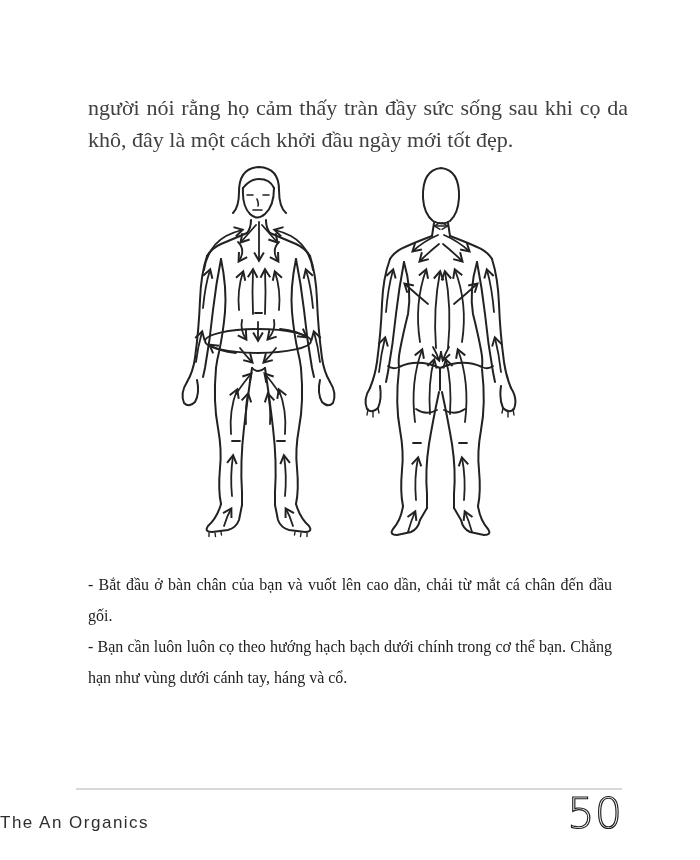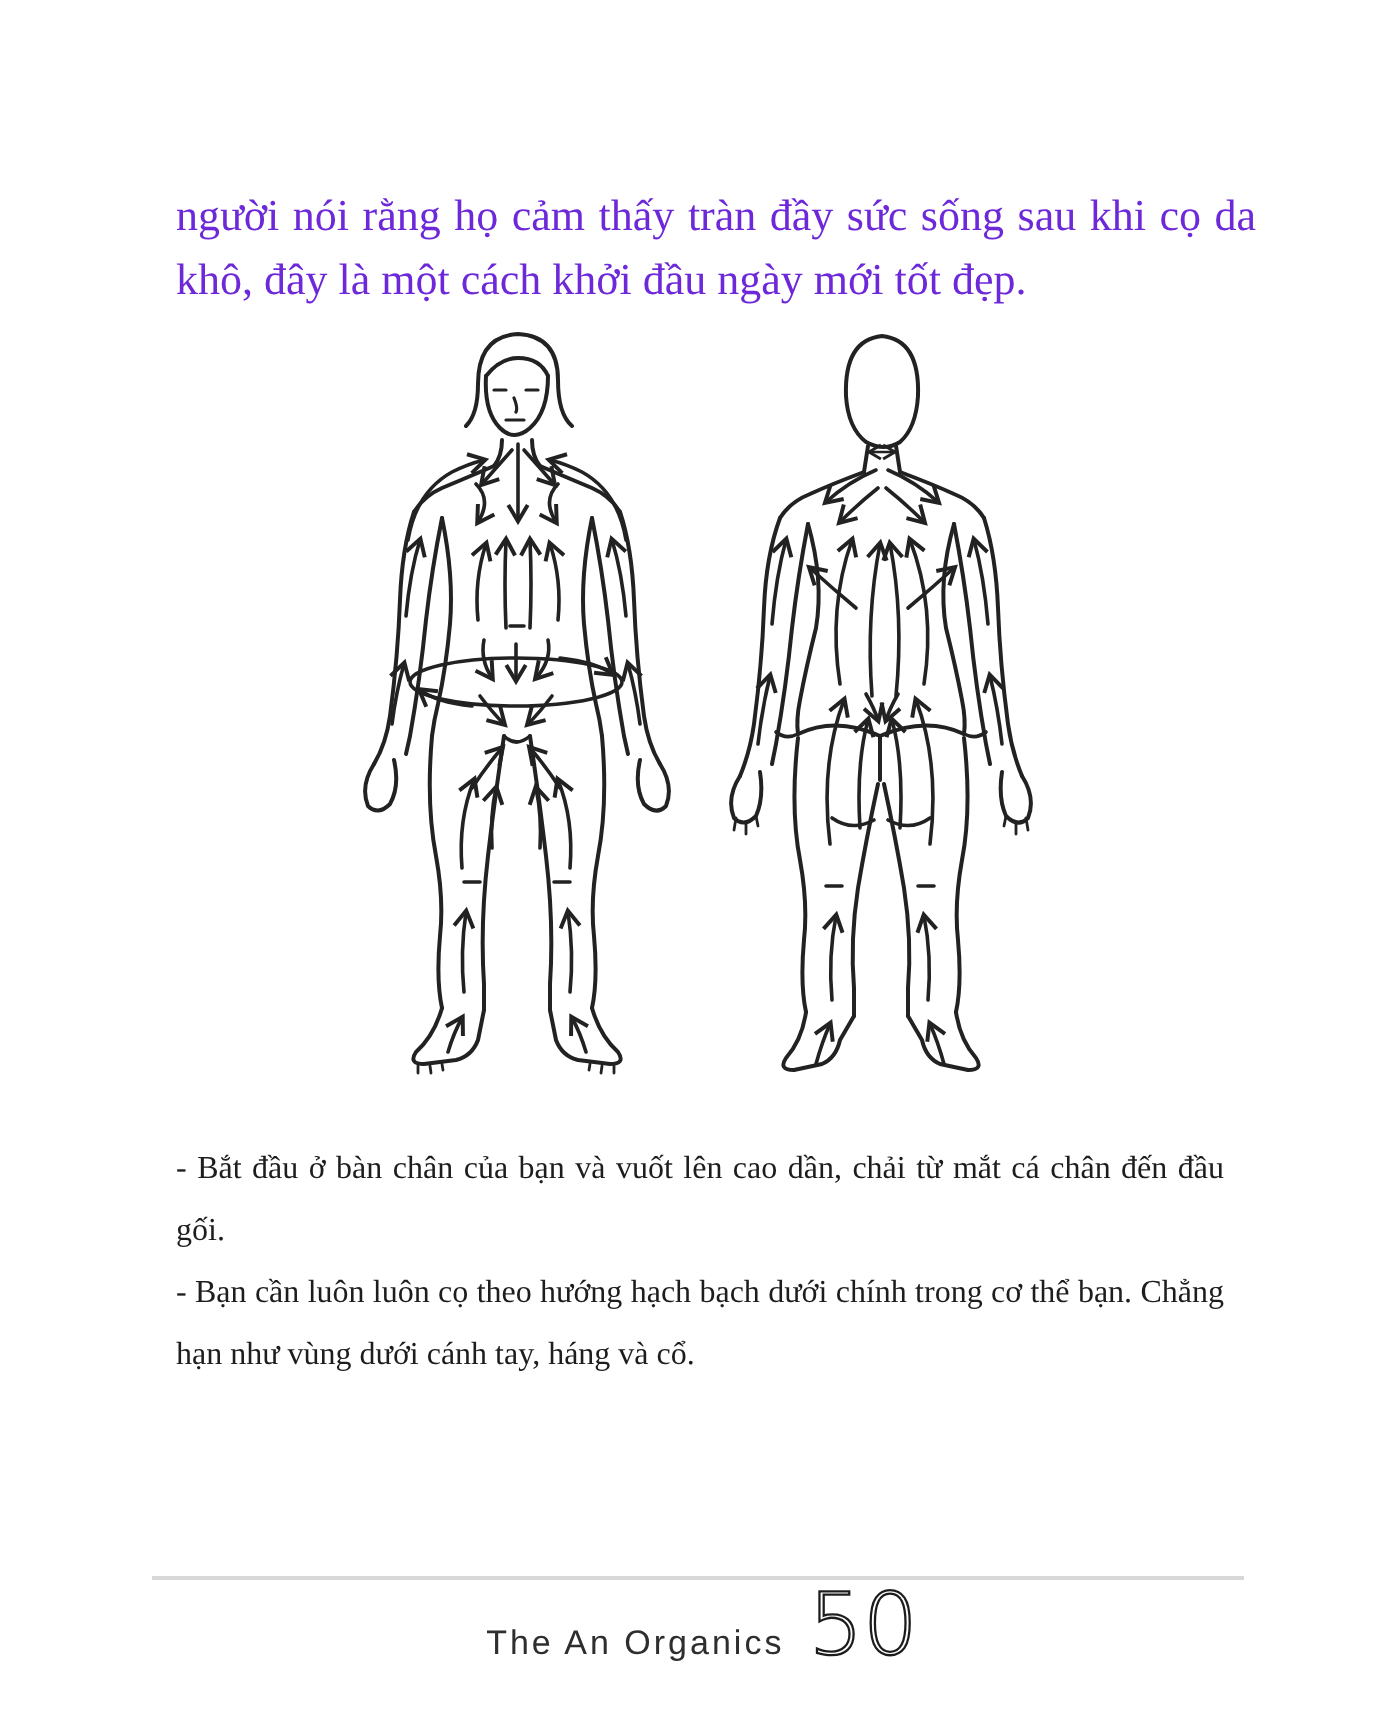--- a/index.html
+++ b/index.html
@@ -4,37 +4,37 @@
 <style>
   html,body{margin:0;padding:0;}
   body{
     width:700px;height:860px;position:relative;overflow:hidden;
     background:#ffffff;color:#1d1d1d;
     font-family:"Liberation Serif", serif;
   }
   .para{
     position:absolute;margin:0;
     font-size:22px;line-height:31.5px;text-align:justify;
-    color:#6d28d9;
+    color:#404040;
   }
   .intro{left:88px;top:92px;width:540px;}
   .bullets{position:absolute;left:88px;top:569px;width:524px;}
   .bullets p{margin:0;font-size:16px;line-height:31px;text-align:justify;}
   .figures{
     position:absolute;left:176px;top:162px;width:350px;
     display:flex;gap:18px;align-items:flex-start;
   }
   .fig{display:block;}
   .footer-rule{
     position:absolute;left:76px;top:788px;width:546px;height:2px;
     background:#d8d8d8;
   }
   .footer{
     position:absolute;left:0;top:792px;width:622px;
-    display:flex;justify-content:center;align-items:baseline;gap:12px;margin-left:40px;
+    display:flex;justify-content:space-between;align-items:baseline;gap:12px;
   }
   .brand{
     font-family:"Liberation Sans", sans-serif;
     font-weight:300;font-size:17px;letter-spacing:1.5px;color:#2e2e2e;
   }
   .page-num{
     font-family:"DejaVu Sans", sans-serif;
     font-size:43px;font-weight:200;line-height:1;color:#1c1c1c;
   }
   @supports (-webkit-text-stroke: 1px #000){

